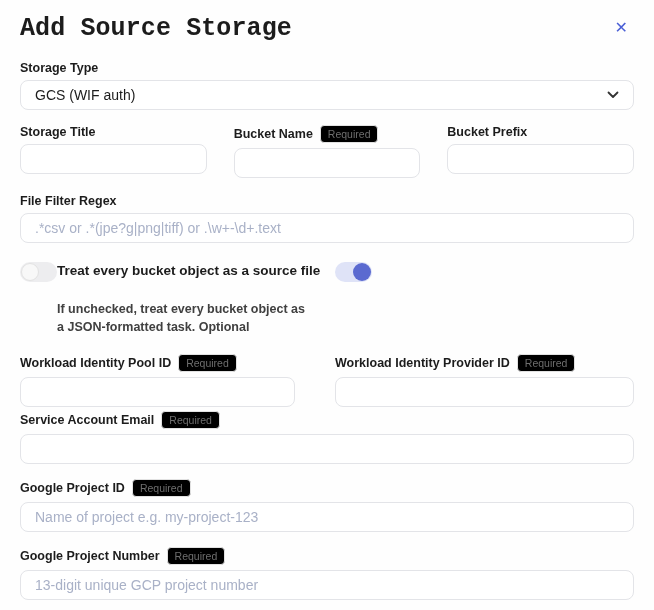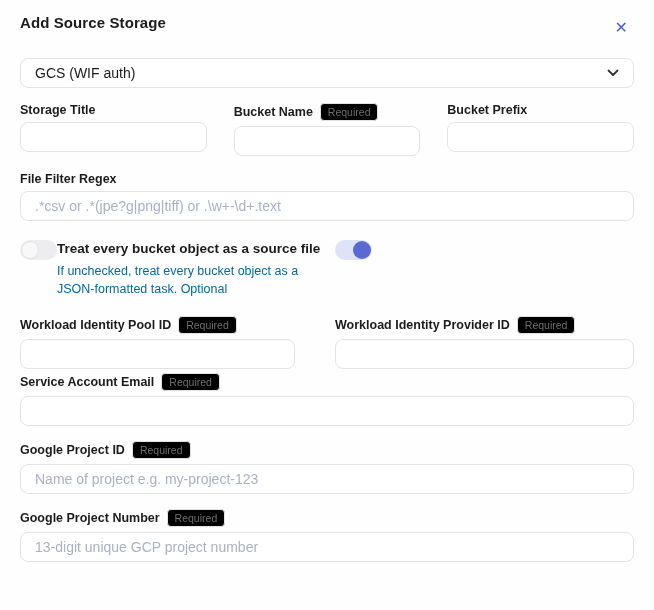--- a/index.html
+++ b/index.html
@@ -8,21 +8,21 @@
     font-family: "Liberation Sans", sans-serif;
     background: #fefefe;
     color: #1c1c1c;
     padding: 14px 20px 20px 20px;
     overflow: hidden;
   }
   .dialog-header {
     display: flex; justify-content: space-between; align-items: flex-start;
     margin-bottom: 18px;
   }
-  .dialog-title { font-size: 15px; font-weight: 700; letter-spacing: .1px; }
+  .dialog-title { font-size: 25px; font-weight: 700; letter-spacing: .1px; font-family: Liberation Mono, monospace; }
   .close-btn {
     background: none; border: none; cursor: pointer;
     color: #4a5fd6; font-size: 16px; line-height: 1; padding: 4px 6px; margin-top: 2px;
     font-weight: 400;
   }
   .field-label {
     font-size: 12.5px; font-weight: 700; color: #1c1c1c;
     margin-bottom: 5px; display: flex; align-items: center;
   }
   .badge {
@@ -51,21 +51,21 @@
   .toggle {
     width: 37px; height: 20px; border-radius: 10px; position: relative;
     flex: none; cursor: pointer; border: none; margin-top: 1px;
   }
   .toggle.off { background: #ededef; }
   .toggle.off .knob { left: 1px; background: #f8f8f8; border: 1px solid #e2e2e2; }
   .toggle.on { background: #dfe3f7; }
   .toggle.on .knob { right: 1px; background: #5b6ad0; }
   .knob { width: 18px; height: 18px; border-radius: 50%; position: absolute; top: 1px; }
   .toggle-label { font-size: 13.5px; font-weight: 700; line-height: 20px; }
-  .toggle-help { font-size: 12.5px; color: #0369a1; font-weight: 400; line-height: 1.45; margin-top: 3px; max-width: 250px; }
+  .toggle-help { font-size: 12.5px; color: #404040; font-weight: 700; line-height: 1.45; margin-top: 19px; max-width: 250px; }
   .right-toggles { display: flex; align-items: flex-start; }
   .expiration { margin-left: auto; margin-right: 33px; }
   .expiration .field-label { margin-bottom: 4px; font-size: 12px; }
   .stepper {
     display: inline-flex; align-items: center;
     background: #f5f5f7; border: 1px solid #e9e9eb; border-radius: 9px;
     padding: 3px;
   }
   .stepper-btn {
     width: 26px; height: 26px; background: #fff;
@@ -81,20 +81,21 @@
 </style>
 </head>
 <body>
 
 <div class="dialog-header">
   <h1 class="dialog-title">Add Source Storage</h1>
   <button class="close-btn">✕</button>
 </div>
 
 <div class="section">
+  <div class="field-label">Storage Type</div>
   <div class="select">
     <span>GCS (WIF auth)</span>
     <span class="chevron">
       <svg width="12" height="8" viewBox="0 0 12 8">
           <path d="M1.5 1.5 L6 6 L10.5 1.5" fill="none" stroke="#333" stroke-width="1.8" stroke-linecap="round" stroke-linejoin="round"></path>
         </svg>
     </span>
   </div>
 </div>
 

